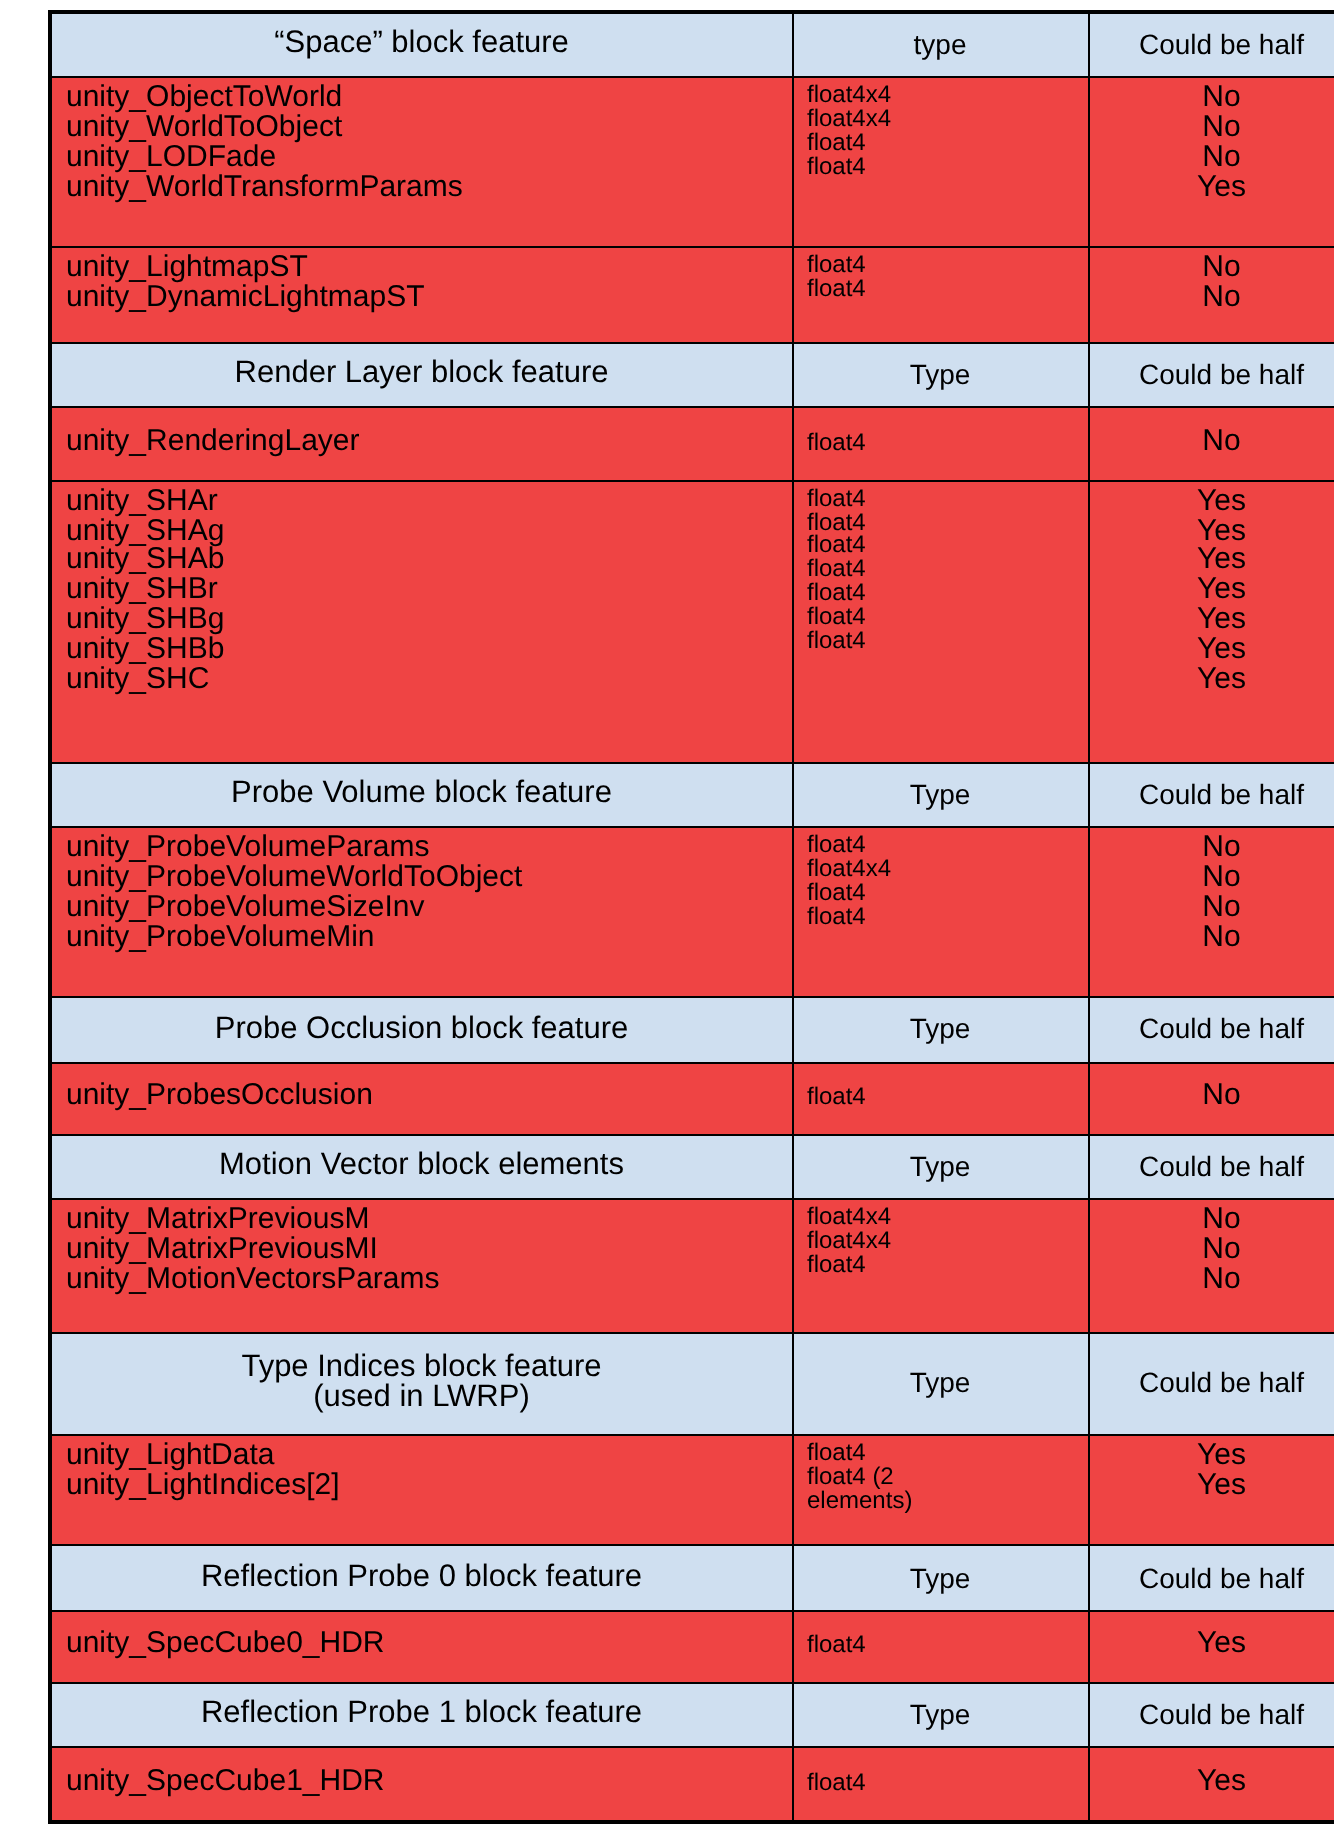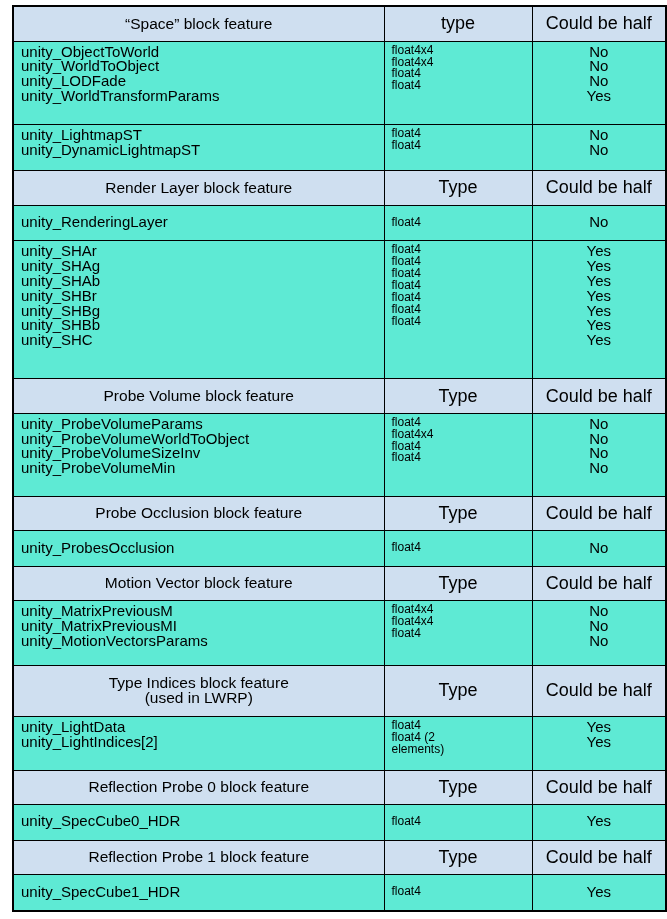--- a/index.html
+++ b/index.html
@@ -12,21 +12,21 @@
     width: 667px;
     height: 919px;
     font-family: "Liberation Sans", sans-serif;
     color: #000000;
     overflow: hidden;
   }
   #table-wrap {
     width: 546px;
     height: 919px;
     box-sizing: border-box;
-    padding: 5px 6px 7px 12px;
+    padding: 5px 6px 7px 24px;
     border-radius: 16px;
   }
   table.feature-table {
     width: 100%;
     height: 100%;
     border-collapse: collapse;
     table-layout: fixed;
     border: 2px solid #000000;
   }
   col.c-name  { width: 371px; }
@@ -37,31 +37,31 @@
     border: 1.5px solid #000000;
     padding: 0;
     vertical-align: middle;
     line-height: 1.0;
   }
 
   
   tr.section-header > td {
     background: #cfdff0;
     text-align: center;
-    font-size: 18px;
+    font-size: 14px;
     padding: 4px 2px 5px 2px;
     white-space: pre-line;
   }
   tr.section-header > td.hdr-name {
     font-size: 15.5px;
   }
 
   
   tr.data-row > td {
-    background: #5eead4;
+    background: #ef4444;
     padding: 3px 0 4px 0;
     vertical-align: top;
   }
   td.cell-name {
     text-align: left;
     padding-left: 7px !important;
     font-size: 15px;
   }
   td.cell-type {
     text-align: left;
@@ -256,21 +256,21 @@
               <span>float4</span>
             </span>
           </td>
           <td class="cell-half">
             <span class="stack">
               <span>No</span>
             </span>
           </td>
         </tr>
         <tr class="section-header">
-          <td class="hdr-name">Motion Vector block feature</td>
+          <td class="hdr-name">Motion Vector block elements</td>
           <td>Type</td>
           <td>Could be half</td>
         </tr>
         <tr class="data-row">
           <td class="cell-name">
             <span class="stack">
               <span>unity_MatrixPreviousM</span>
               <span>unity_MatrixPreviousMI</span>
               <span>unity_MotionVectorsParams</span>
             </span>

